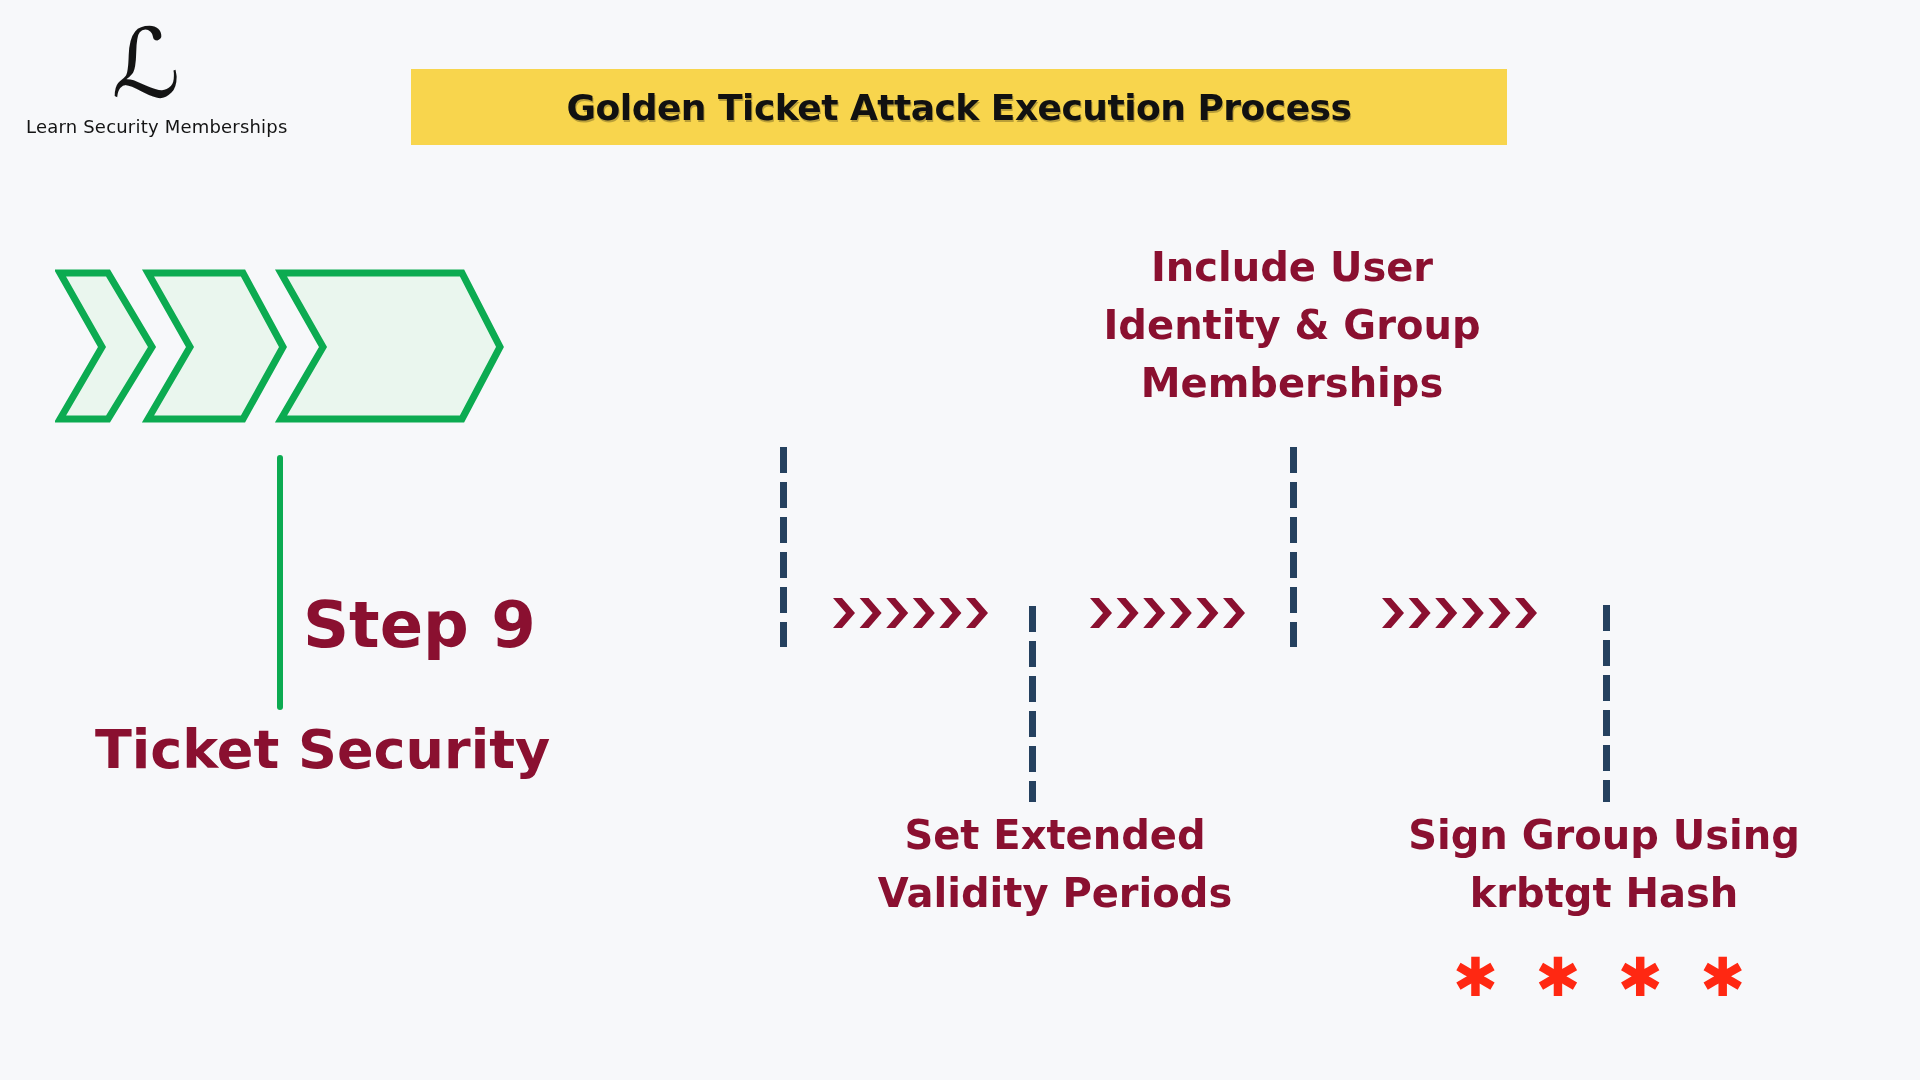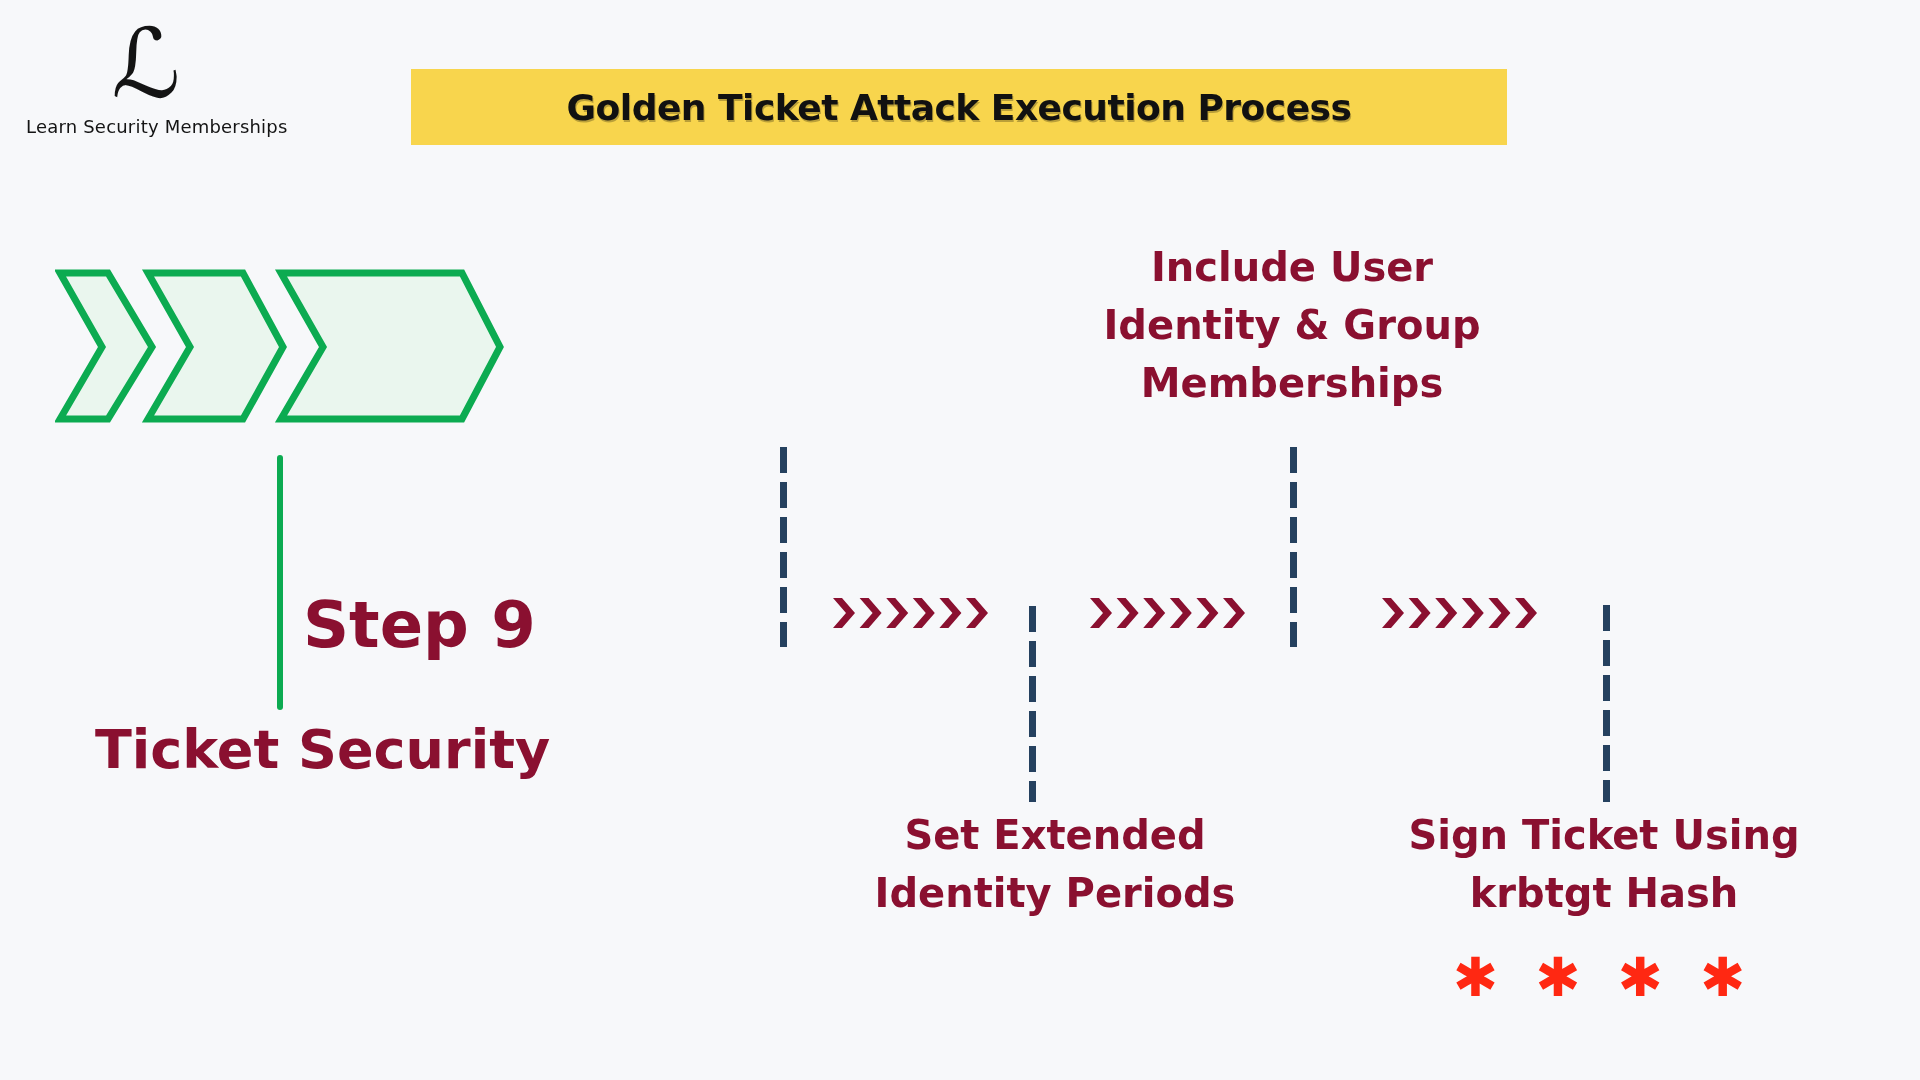--- a/index.html
+++ b/index.html
@@ -113,22 +113,22 @@
 </svg>
 
 <div class="abs step-line"></div>
 <div class="abs step-label">Step 9</div>
 <div class="abs step-name">Ticket Security</div>
 
 <div class="abs sub-label pos-include">Include User
 Identity &amp; Group
 Memberships</div>
 <div class="abs sub-label pos-set">Set Extended
-Identity Periods</div>
-<div class="abs sub-label pos-sign">Sign Ticket Using
+Validity Periods</div>
+<div class="abs sub-label pos-sign">Sign Group Using
 krbtgt Hash</div>
 
 <div class="abs asterisks">✱ ✱ ✱ ✱</div>
 
 <div class="abs dash dash-a"></div>
 <div class="abs dash dash-b"></div>
 <div class="abs dash dash-c"></div>
 <div class="abs dash dash-d"></div>
 
 <svg class="abs arrows arrows-1" width="156" height="30" viewBox="0 0 156 30">

